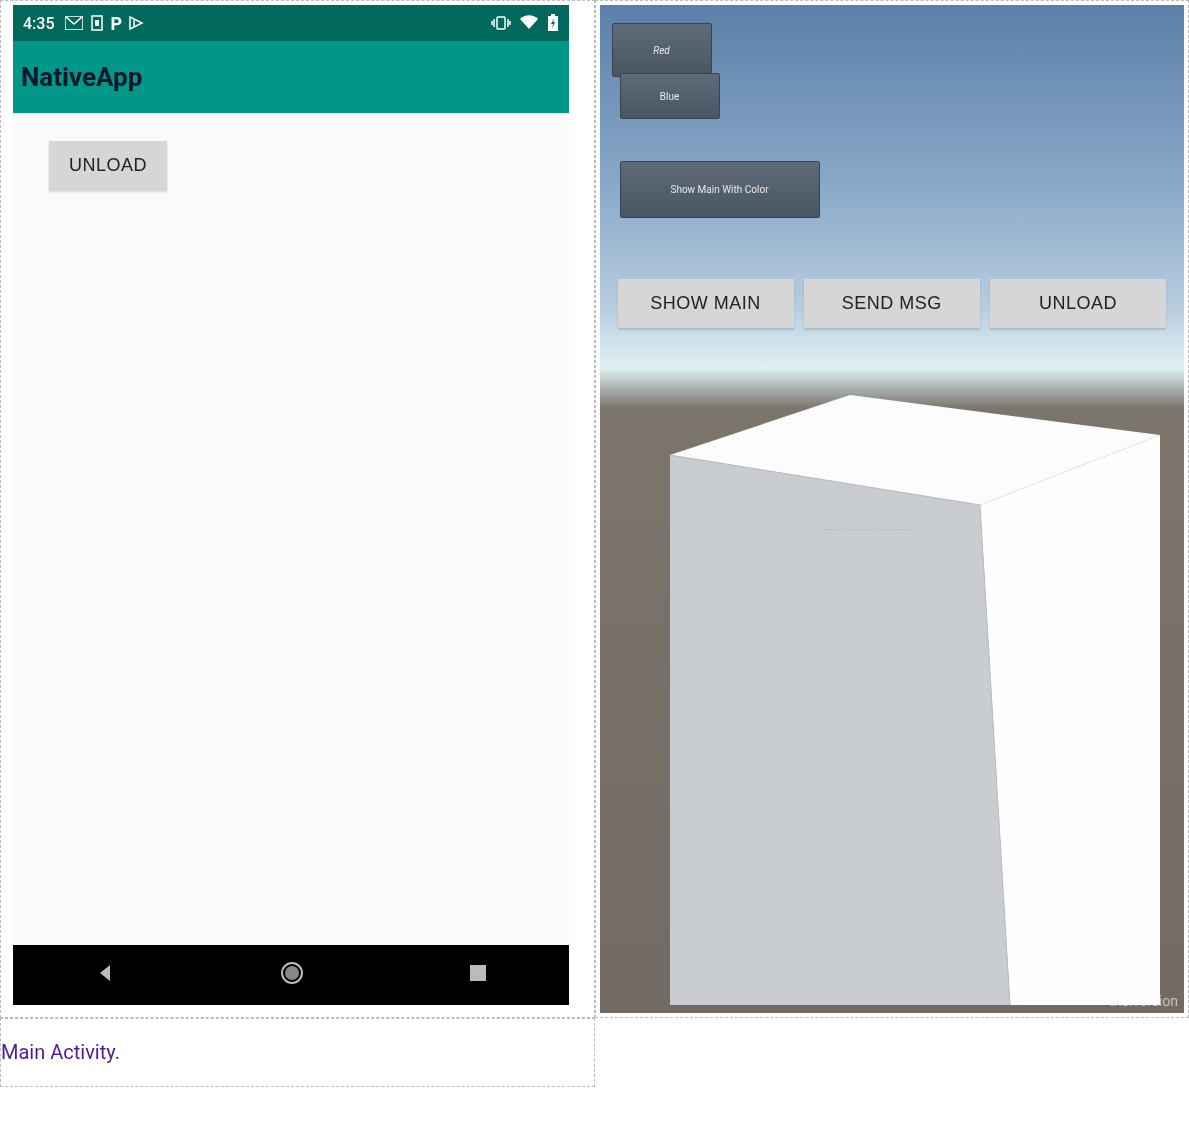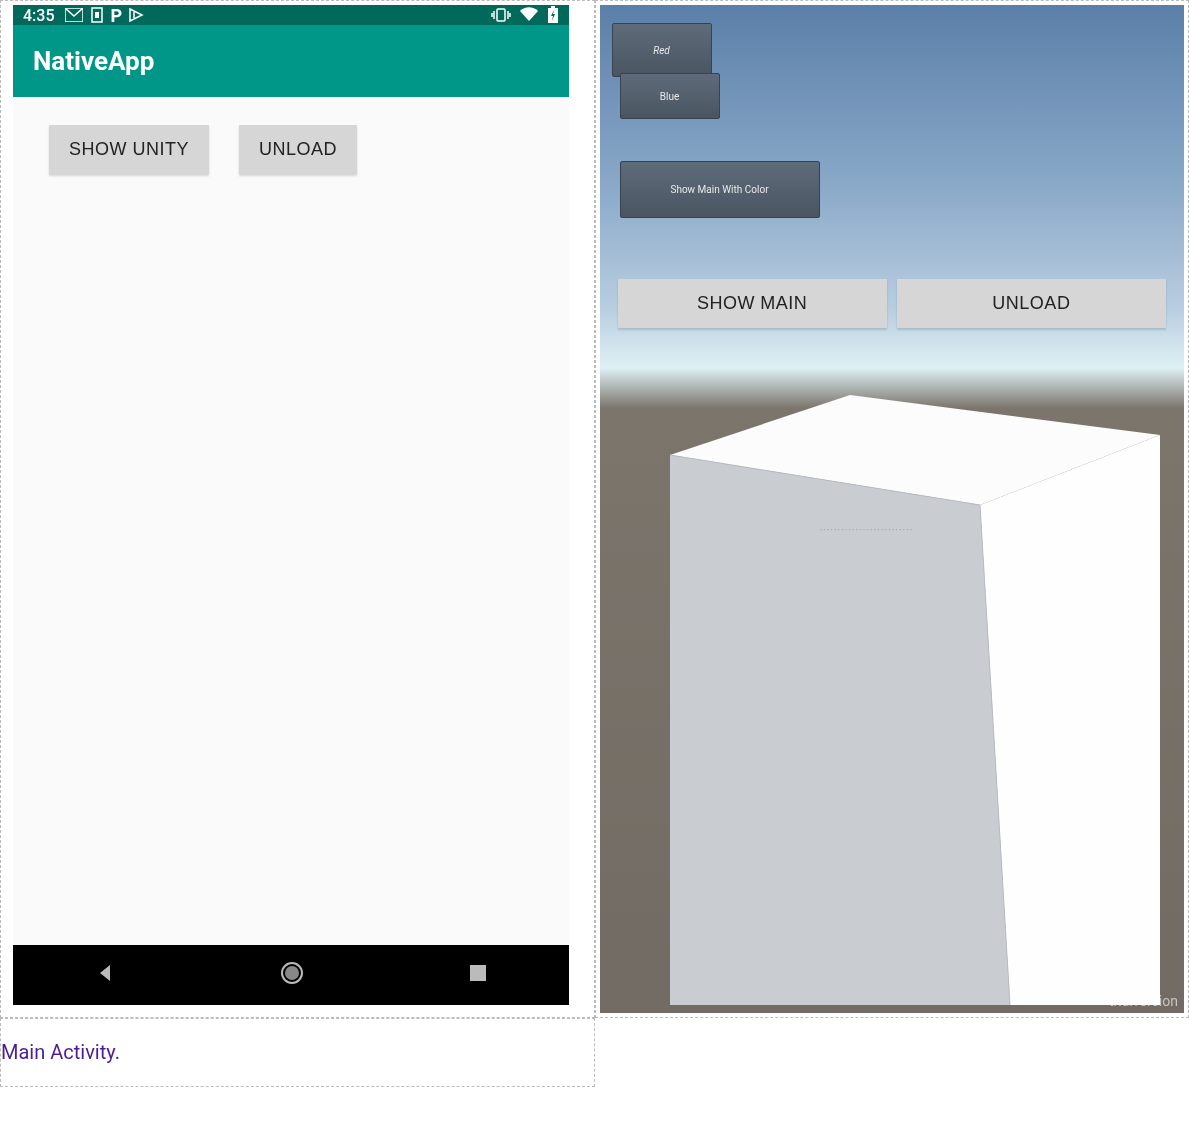--- a/index.html
+++ b/index.html
@@ -27,38 +27,38 @@
     line-height: 1.35;
   }
   
   .phone-left {
     position: absolute;
     left: 12px; top: 4px;
     width: 556px; height: 1000px;
     background: #fafafa;
   }
   .statusbar {
-    height: 20px;
+    height: 36px;
     background: #00695c;
     color: #fff;
     display: flex;
     align-items: center;
     padding: 0 10px;
     font-size: 16px;
     font-weight: 500;
   }
   .statusbar .right { margin-left: auto; display: flex; gap: 8px; align-items: center; }
   .statusbar .ico { display: inline-flex; }
   .appbar {
     height: 72px;
     background: #009688;
-    color: #ffffff;
-    display: flex;
-    align-items: center;
-    padding-left: 20px;
+    color: #0f172a;
+    display: flex;
+    align-items: center;
+    padding-left: 8px;
     font-size: 26px;
     font-weight: 700;
   }
   .content-left {
     padding: 28px 36px;
     display: flex;
     gap: 30px;
   }
   .android-btn {
     background: #d6d6d6;
@@ -186,21 +186,20 @@
                 <rect x="4" y="0" width="4" height="2" fill="#fff"></rect>
                 <path d="M7 4 L4 10 L6 10 L5 15 L8 8 L6 8 Z" fill="#00695c"></path>
               </svg>
           </span>
         </div>
       </div>
       <div class="appbar">
         <span>NativeApp</span>
       </div>
       <div class="content-left">
-        <button class="android-btn">SHOW UNITY</button>
         <button class="android-btn">UNLOAD</button>
       </div>
       <div class="navbar">
         <span class="navicon">
           <svg width="22" height="22" viewBox="0 0 22 22">
               <path d="M16 3 L6 11 L16 19 Z" fill="#bbb"></path>
             </svg>
         </span>
         <span class="navicon">
           <svg width="26" height="26" viewBox="0 0 26 26">
@@ -226,20 +225,21 @@
       </div>
       <div class="unity-btn blue">
         <span>Blue</span>
       </div>
       <div class="unity-btn wide">
         <span>Show Main With Color</span>
       </div>
 
       <div class="native-row">
         <button class="android-btn">SHOW MAIN</button>
+        <button class="android-btn">SEND MSG</button>
         <button class="android-btn">UNLOAD</button>
       </div>
 
       <svg class="cube" viewBox="0 0 490 620" preserveAspectRatio="none">
         <polygon points="0,70 180,10 490,50 310,120" fill="#fcfcfc"></polygon>
         <polygon points="0,70 310,120 340,620 0,620" fill="#c9ccd1"></polygon>
         <polygon points="310,120 490,50 490,620 340,620" fill="#fefefe"></polygon>
         <path d="M0 70 L310 120 M310 120 L340 620" stroke="#b8bcc2" stroke-width="1" fill="none"></path>
       </svg>
 

